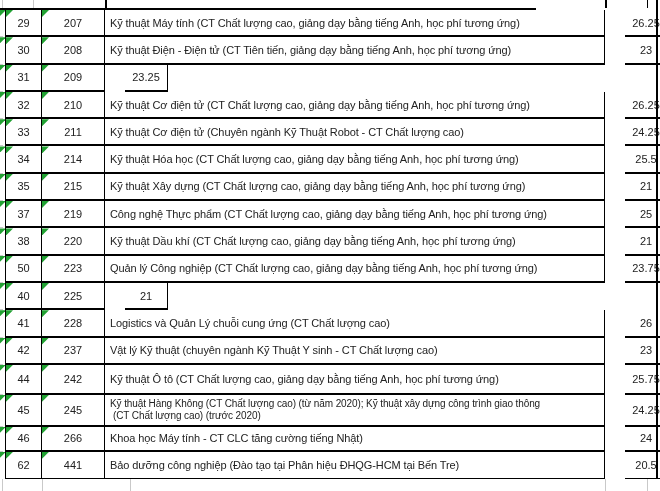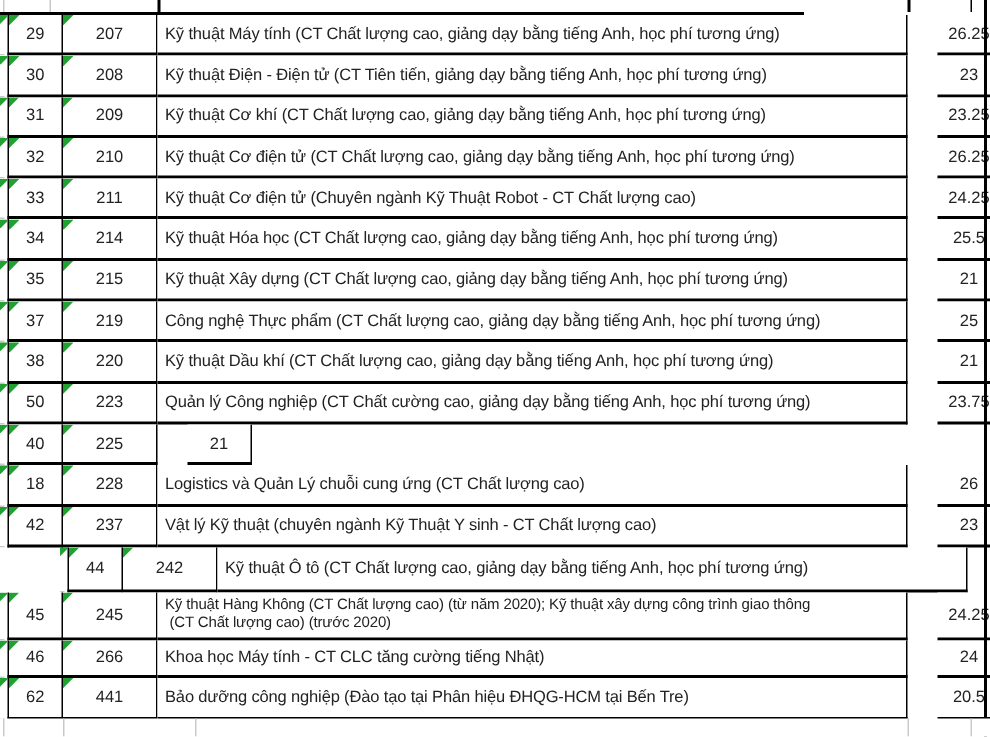--- a/index.html
+++ b/index.html
@@ -8,21 +8,21 @@
   .sheet { position:relative; width:660px; height:491px; background:#fff; }
 
   
   .top-strip { position:absolute; top:0; left:0; width:660px; height:8px; background:#fff; }
   .vline { position:absolute; top:0; width:1.5px; background:#000; }
   .gline { position:absolute; width:1px; background:#c9c9c9; }
 
   
   .tbl { position:absolute; top:8px; left:0; width:536px; border-top:2px solid #000; }
   .row { display:flex; height:27.3px; background:#fff; }
-  .row:nth-child(14) { height:30px;padding-left:40px; }
+  .row:nth-child(14) { height:30px; }
   .row:nth-child(15) { height:32px; }
   .row:nth-child(15) .cell.name { font-size:10px; line-height:11.5px; white-space:normal; }
   .row:nth-child(16) { height:25px; }
   .row:nth-child(17) { height:28.4px; }
 
   .sliver { width:5px; position:relative; flex:none; overflow:hidden; }
   .sliver .stub { position:absolute; bottom:0; left:0; width:3px; height:1px; background:#c9c9c9; }
 
   .cell { box-sizing:border-box; position:relative; flex:none;
           border-right:1.5px solid #000; border-bottom:2px solid #000;
@@ -108,23 +108,20 @@
         <span class="stub"></span>
       </div>
       <div class="cell num">
         <span class="tri"></span>
         <span>31</span>
       </div>
       <div class="cell code">
         <span class="tri"></span>
         <span>209</span>
       </div>
-      <div class="cell name">
-        <span>Kỹ thuật Cơ khí (CT Chất lượng cao, giảng dạy bằng tiếng Anh, học phí tương ứng)</span>
-      </div>
       <div class="cell score">
         <span>23.25</span>
       </div>
     </div>
 
     <div class="row">
       <div class="sliver">
         <span class="tri"></span>
         <span class="stub"></span>
       </div>
@@ -256,21 +253,21 @@
       </div>
       <div class="cell num">
         <span class="tri"></span>
         <span>50</span>
       </div>
       <div class="cell code">
         <span class="tri"></span>
         <span>223</span>
       </div>
       <div class="cell name">
-        <span>Quản lý Công nghiệp (CT Chất cường cao, giảng dạy bằng tiếng Anh, học phí tương ứng)</span>
+        <span>Quản lý Công nghiệp (CT Chất lượng cao, giảng dạy bằng tiếng Anh, học phí tương ứng)</span>
       </div>
       <div class="cell score">
         <span>23.75</span>
       </div>
     </div>
 
     <div class="row">
       <div class="sliver">
         <span class="tri"></span>
         <span class="stub"></span>
@@ -288,21 +285,21 @@
       </div>
     </div>
 
     <div class="row">
       <div class="sliver">
         <span class="tri"></span>
         <span class="stub"></span>
       </div>
       <div class="cell num">
         <span class="tri"></span>
-        <span>18</span>
+        <span>41</span>
       </div>
       <div class="cell code">
         <span class="tri"></span>
         <span>228</span>
       </div>
       <div class="cell name">
         <span>Logistics và Quản Lý chuỗi cung ứng (CT Chất lượng cao)</span>
       </div>
       <div class="cell score">
         <span>26</span>

